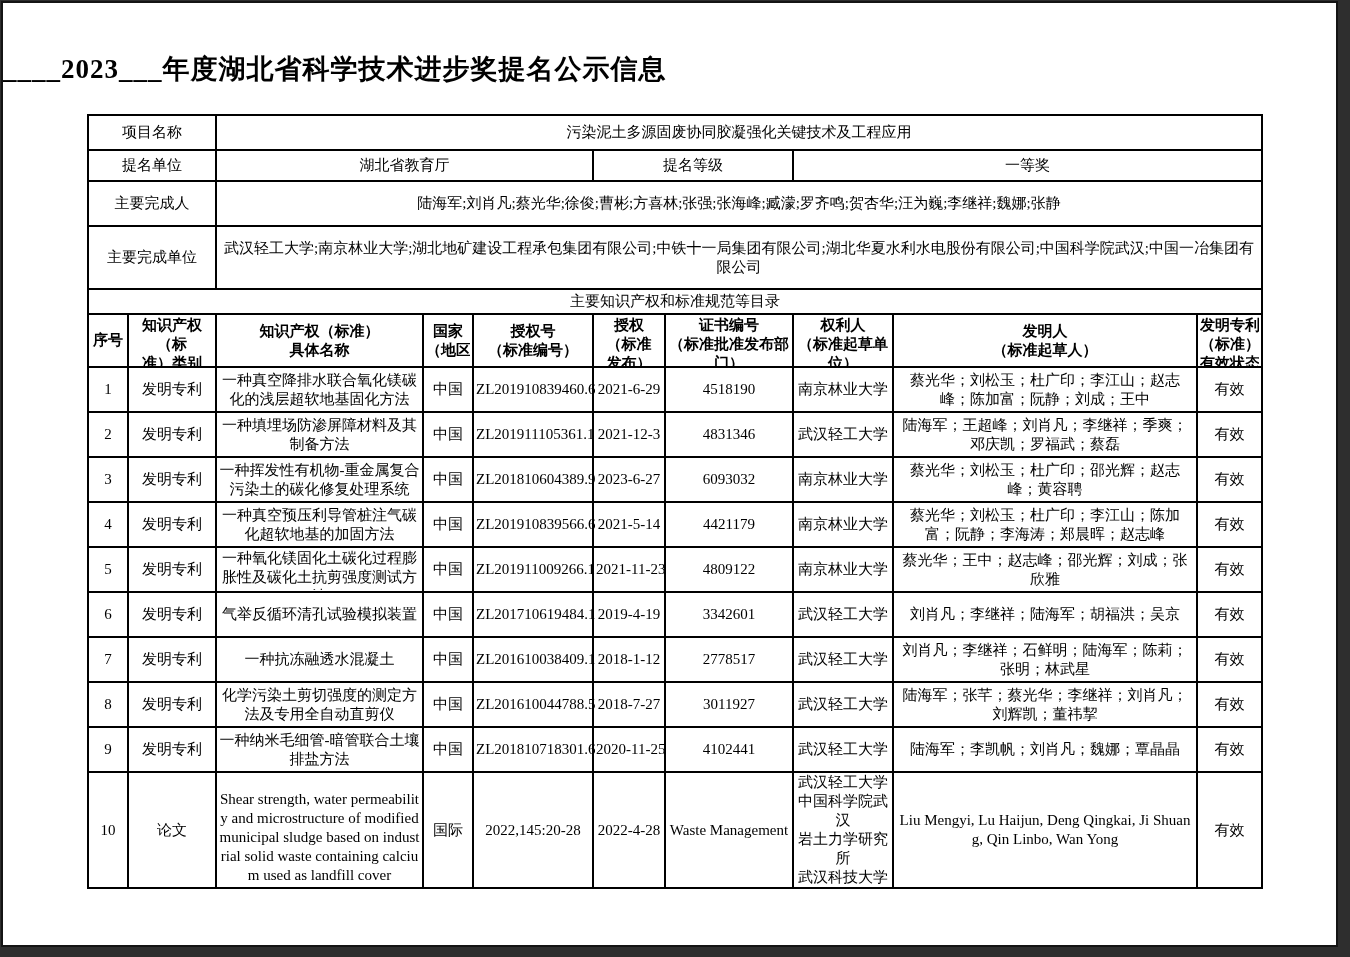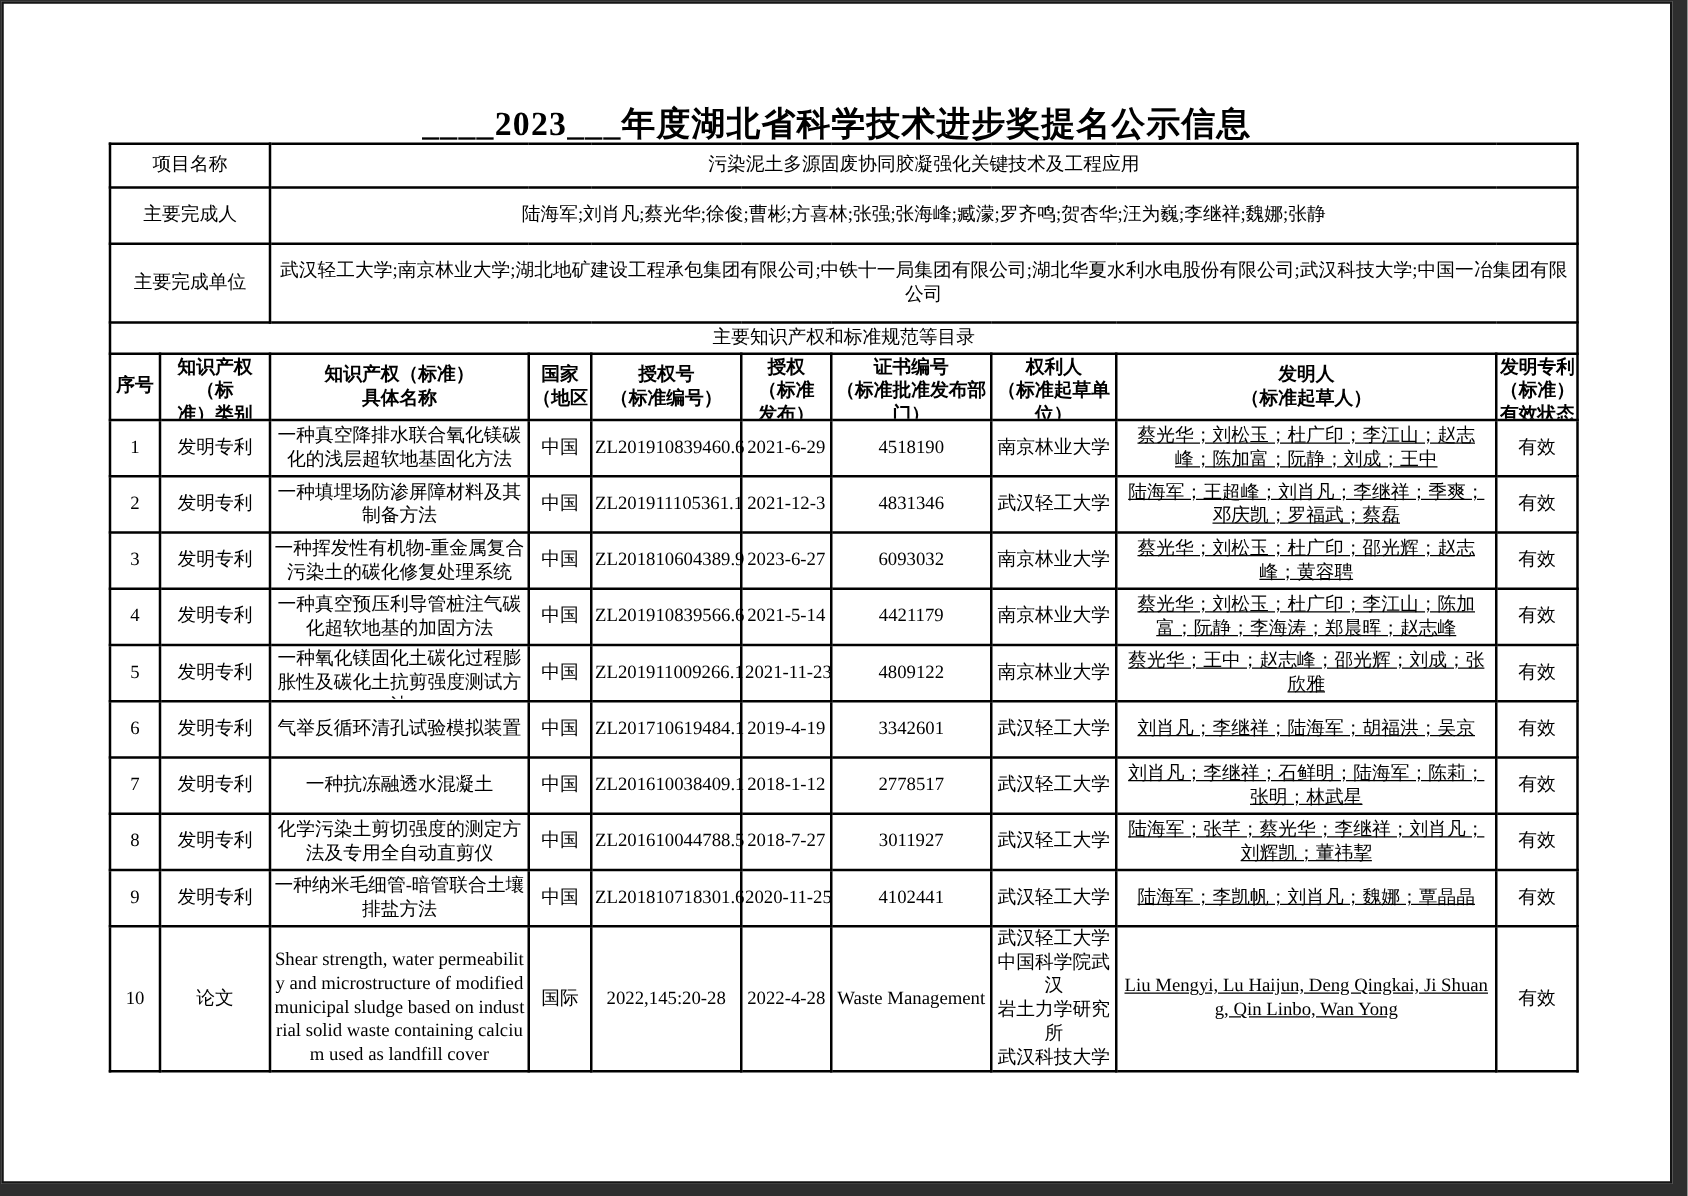--- a/index.html
+++ b/index.html
@@ -8,22 +8,22 @@
     background:#2e2e2e;
     font-family:"Liberation Serif",serif;
     color:#000;
   }
   .page{
     position:absolute;left:1px;top:1px;width:1337px;height:946px;
     background:#fff;border:2px solid #141414;box-sizing:border-box;
     overflow:hidden;
   }
   .doc-title{
-    margin:0;position:absolute;left:0;top:78px;width:100%;
-    text-align:center;
+    margin:0;position:absolute;left:0;top:48px;width:100%;
+    text-align:left;
     font-family:"Liberation Serif",serif;
     font-weight:bold;font-size:27px;letter-spacing:1px;
   }
   table.main{
     position:absolute;left:84px;top:111px;
     border-collapse:collapse;table-layout:fixed;width:1174px;
     background:#fff;
     padding-left:44px;
   }
   table.main td, table.main th{
@@ -58,21 +58,21 @@
   
   tr.h35{height:35px} tr.h31{height:31px} tr.h45{height:45px}
   tr.h63{height:63px} tr.h25{height:25px} tr.h53{height:53px}
   tr.hrow{height:45px} tr.r10{height:103px}
   
   td.col-name .cellwrap{max-height:41px;overflow:hidden;}
   tr.r10 td.col-name .cellwrap{max-height:99px;margin-top:14px;}
   td.col-number{white-space:nowrap;padding:0;}
   td.col-date{white-space:nowrap;text-align:left;padding:0 1px 0 3px;border-radius:19px;}
   td.col-owner{white-space:pre-line;padding:0;}
-  td.col-inventors{text-align:left;padding:0 1px 0 2px;text-decoration:underline;}
+  td.col-inventors{text-align:left;padding:0 1px 0 2px;}
 </style>
 </head>
 <body>
 
 <div class="page">
 
   <h1 class="doc-title">____2023___年度湖北省科学技术进步奖提名公示信息</h1>
 
   <table class="main">
     <colgroup>
@@ -87,29 +87,35 @@
         <col style="width:304px">
       <col style="width:65px">
     </colgroup>
 
     <tbody>
         <tr class="h35">
       <td class="lbl" colspan="2">项目名称</td>
       <td class="val" colspan="8">污染泥土多源固废协同胶凝强化关键技术及工程应用</td>
     </tr>
 
+    <tr class="h31">
+      <td class="lbl" colspan="2">提名单位</td>
+      <td class="val" colspan="3">湖北省教育厅</td>
+      <td class="lbl" colspan="2">提名等级</td>
+      <td class="val" colspan="3">一等奖</td>
+    </tr>
 
     <tr class="h45">
       <td class="lbl" colspan="2">主要完成人</td>
       <td class="val tleft" colspan="8">陆海军;刘肖凡;蔡光华;徐俊;曹彬;方喜林;张强;张海峰;臧濛;罗齐鸣;贺杏华;汪为巍;李继祥;魏娜;张静</td>
     </tr>
 
     <tr class="h63">
       <td class="lbl" colspan="2">主要完成单位</td>
-      <td class="val tleft" colspan="8">武汉轻工大学;南京林业大学;湖北地矿建设工程承包集团有限公司;中铁十一局集团有限公司;湖北华夏水利水电股份有限公司;武汉科技大学;中国一冶集团有限公司</td>
+      <td class="val tleft" colspan="8">武汉轻工大学;南京林业大学;湖北地矿建设工程承包集团有限公司;中铁十一局集团有限公司;湖北华夏水利水电股份有限公司;中国科学院武汉;中国一冶集团有限公司</td>
     </tr>
 
     <tr class="h25">
       <td class="section-title" colspan="10">主要知识产权和标准规范等目录</td>
     </tr>
 
     <tr class="h53">
       <th>
             <div class="hclip">序号</div>
           </th>

